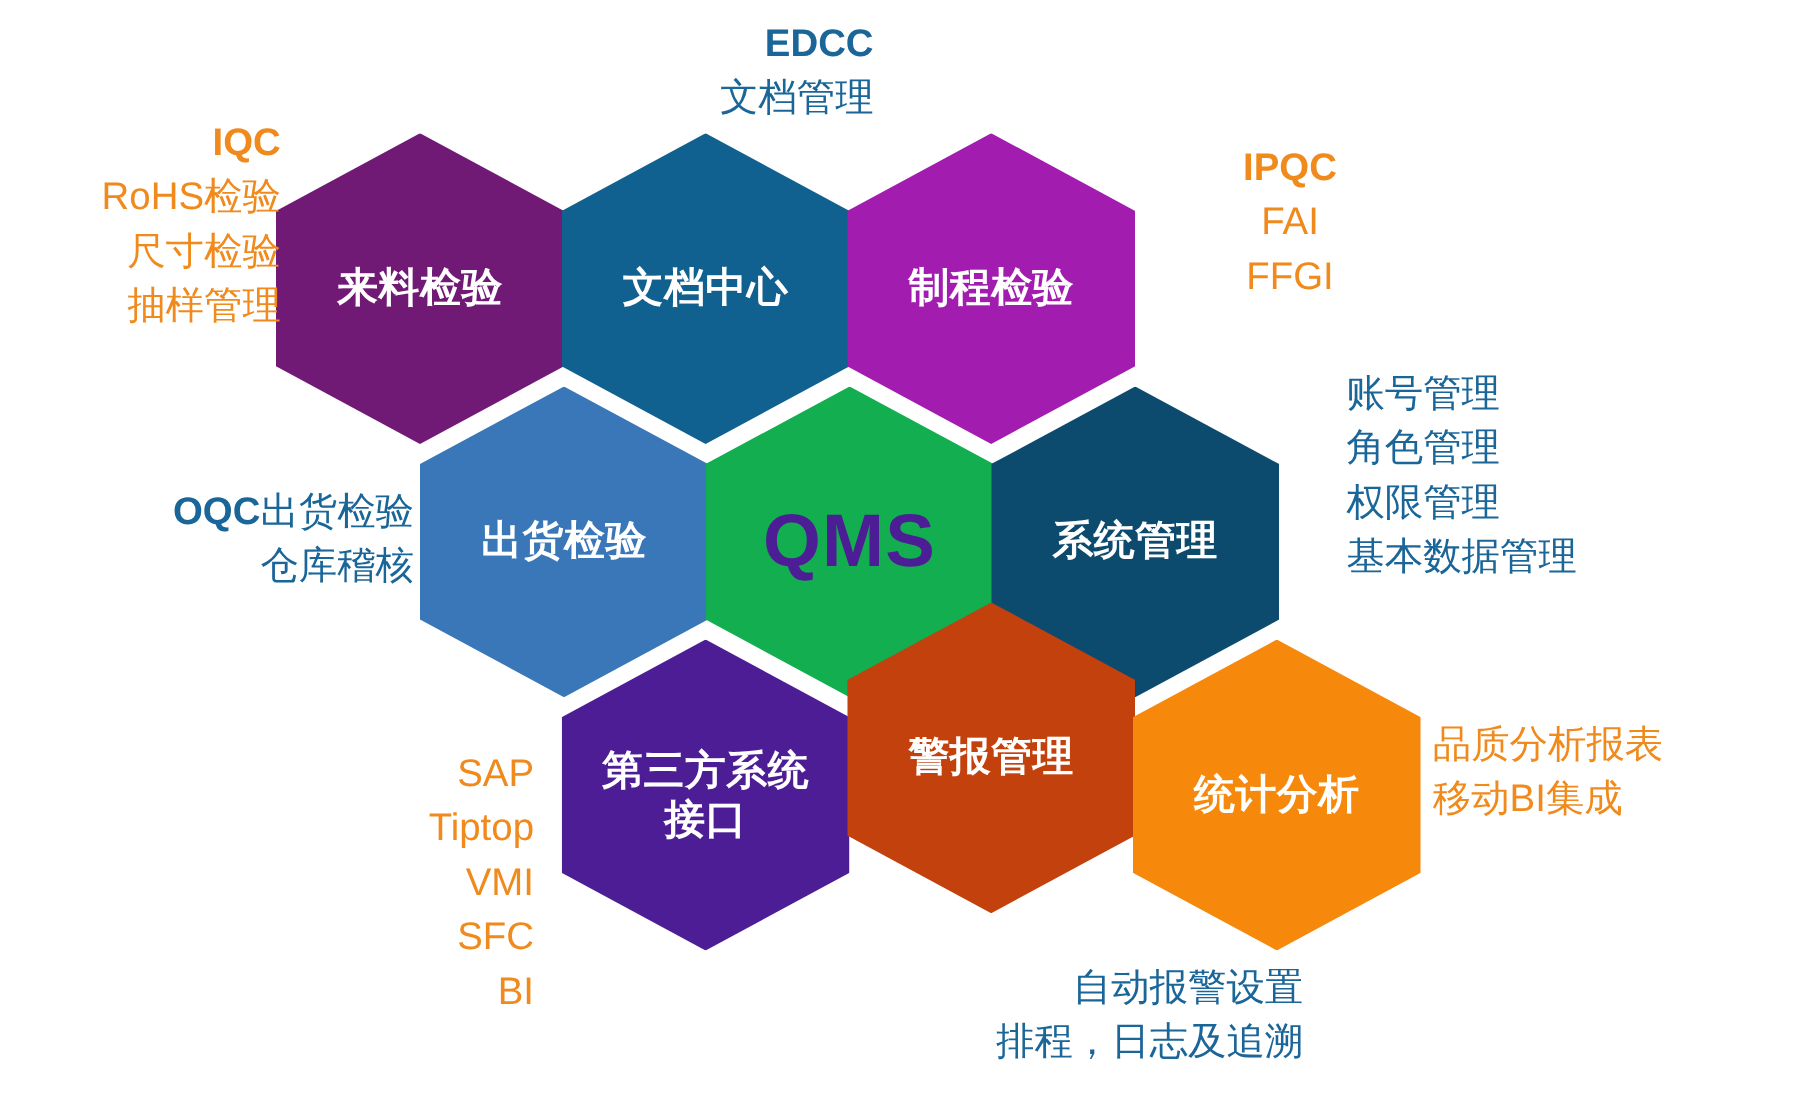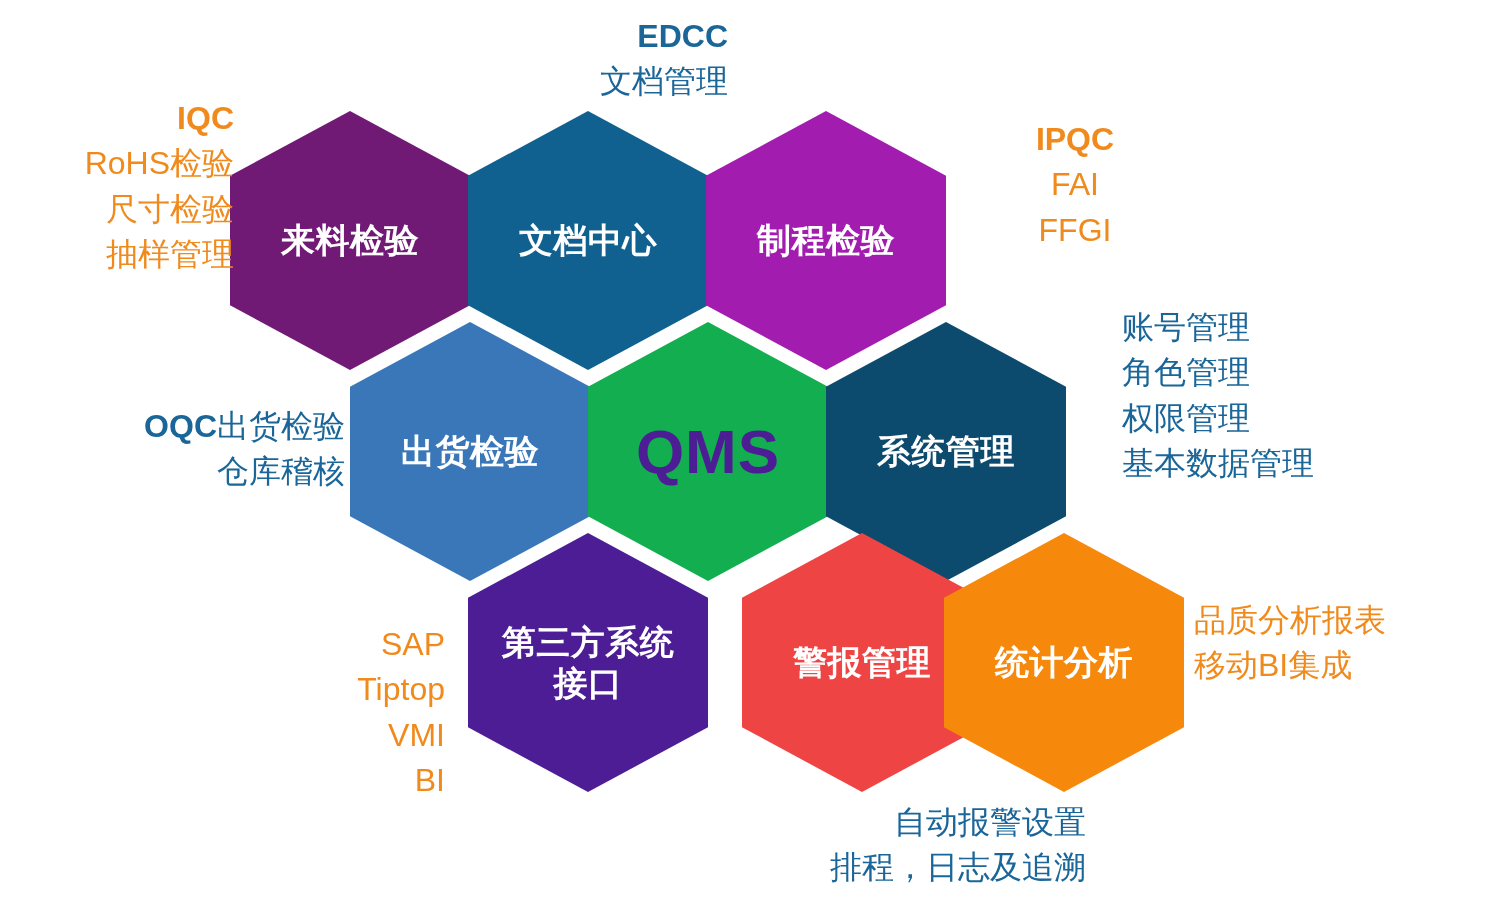--- a/index.html
+++ b/index.html
@@ -93,21 +93,21 @@
     <span class="hex-label">系统管理</span>
   </div>
 
   <div class="hex" style="left:468px; top:533px; width:240px; height:259px; background:#4c1d95;">
     <span class="hex-label">
       <span>第三方系统</span><br>
       <span>接口</span>
     </span>
   </div>
 
-  <div class="hex" style="left:706px; top:533px; width:240px; height:259px; background:#ef4444;margin-left:36px;">
+  <div class="hex" style="left:706px; top:502px; width:240px; height:259px; background:#c2410c;">
     <span class="hex-label">警报管理</span>
   </div>
 
   <div class="hex" style="left:944px; top:533px; width:240px; height:259px; background:#F6890C;">
     <span class="hex-label">统计分析</span>
   </div>
 
   <div class="note orange align-center fs-32" style="left:20px; top:96px; width:214px;">
     <div class="note-title">IQC</div>
     <div>RoHS检验</div>
@@ -137,20 +137,21 @@
     <div>账号管理</div>
     <div>角色管理</div>
     <div>权限管理</div>
     <div>基本数据管理</div>
   </div>
 
   <div class="note orange align-right fs-32" style="left:280px; top:594px; width:165px;margin-top:28px;">
     <div>SAP</div>
     <div>Tiptop</div>
     <div>VMI</div>
+    <div>SFC</div>
     <div>BI</div>
   </div>
 
   <div class="note blue align-center fs-32" style="left:616px; top:800px; width:470px;">
     <div>自动报警设置</div>
     <div>排程，日志及追溯</div>
   </div>
 
   <div class="note orange align-left fs-32" style="left:1194px; top:598px; width:300px;">
     <div>品质分析报表</div>

